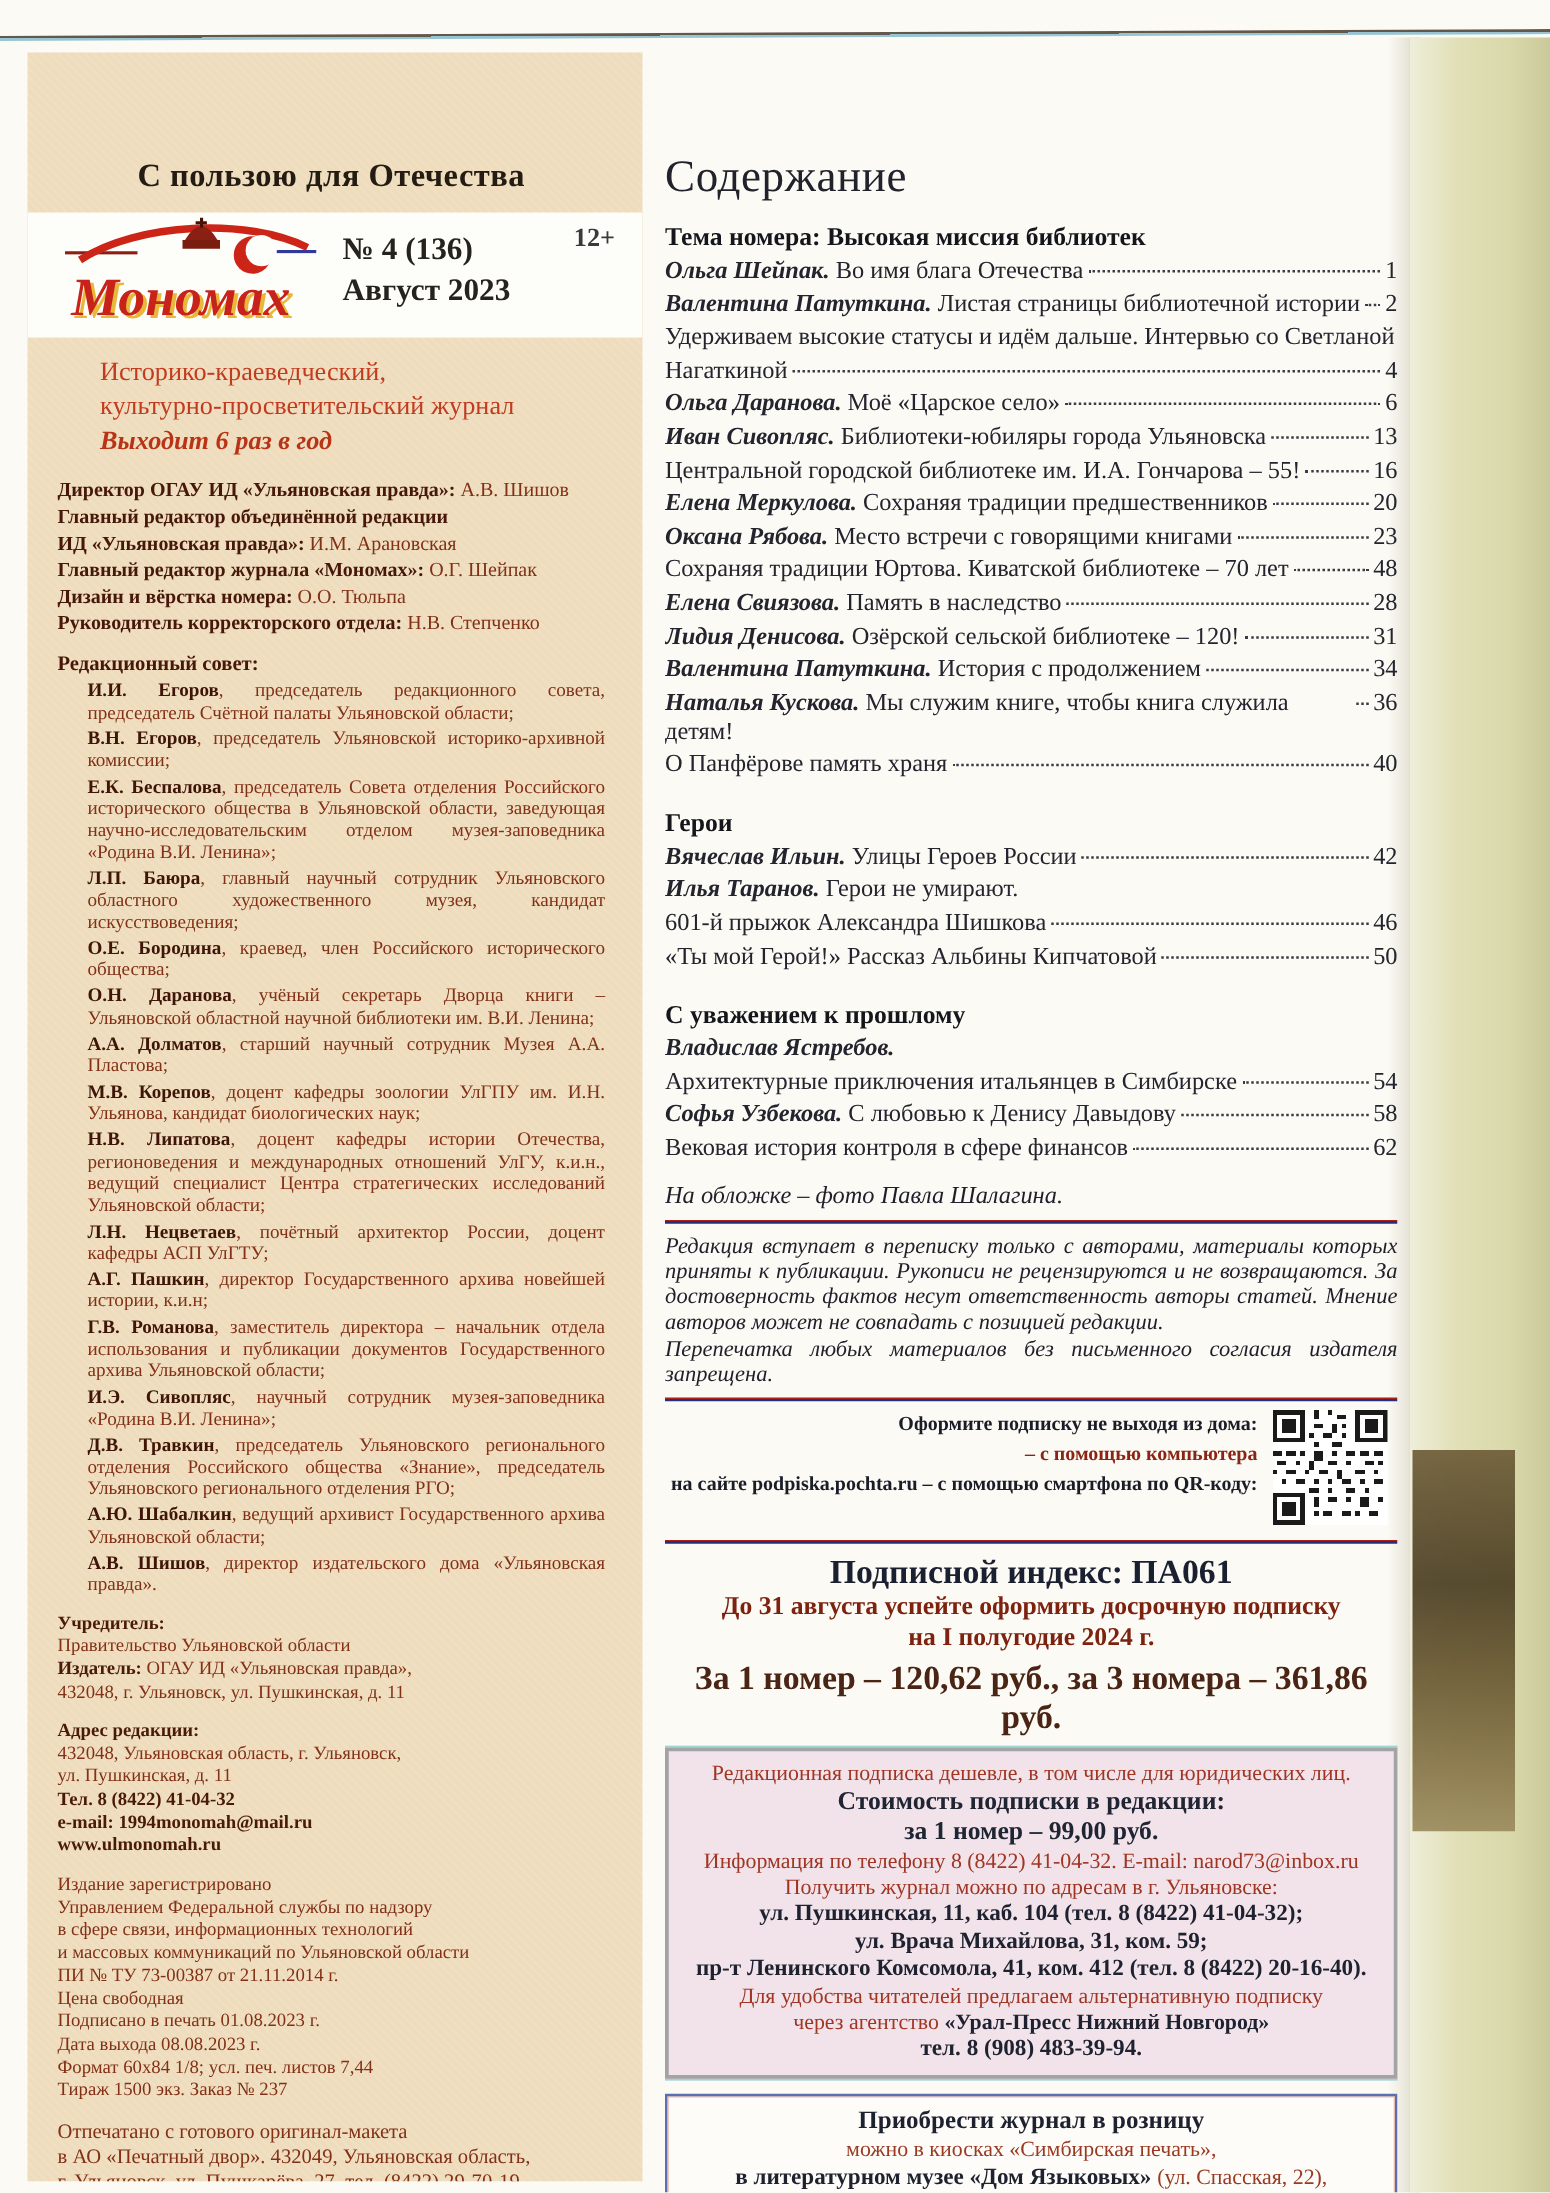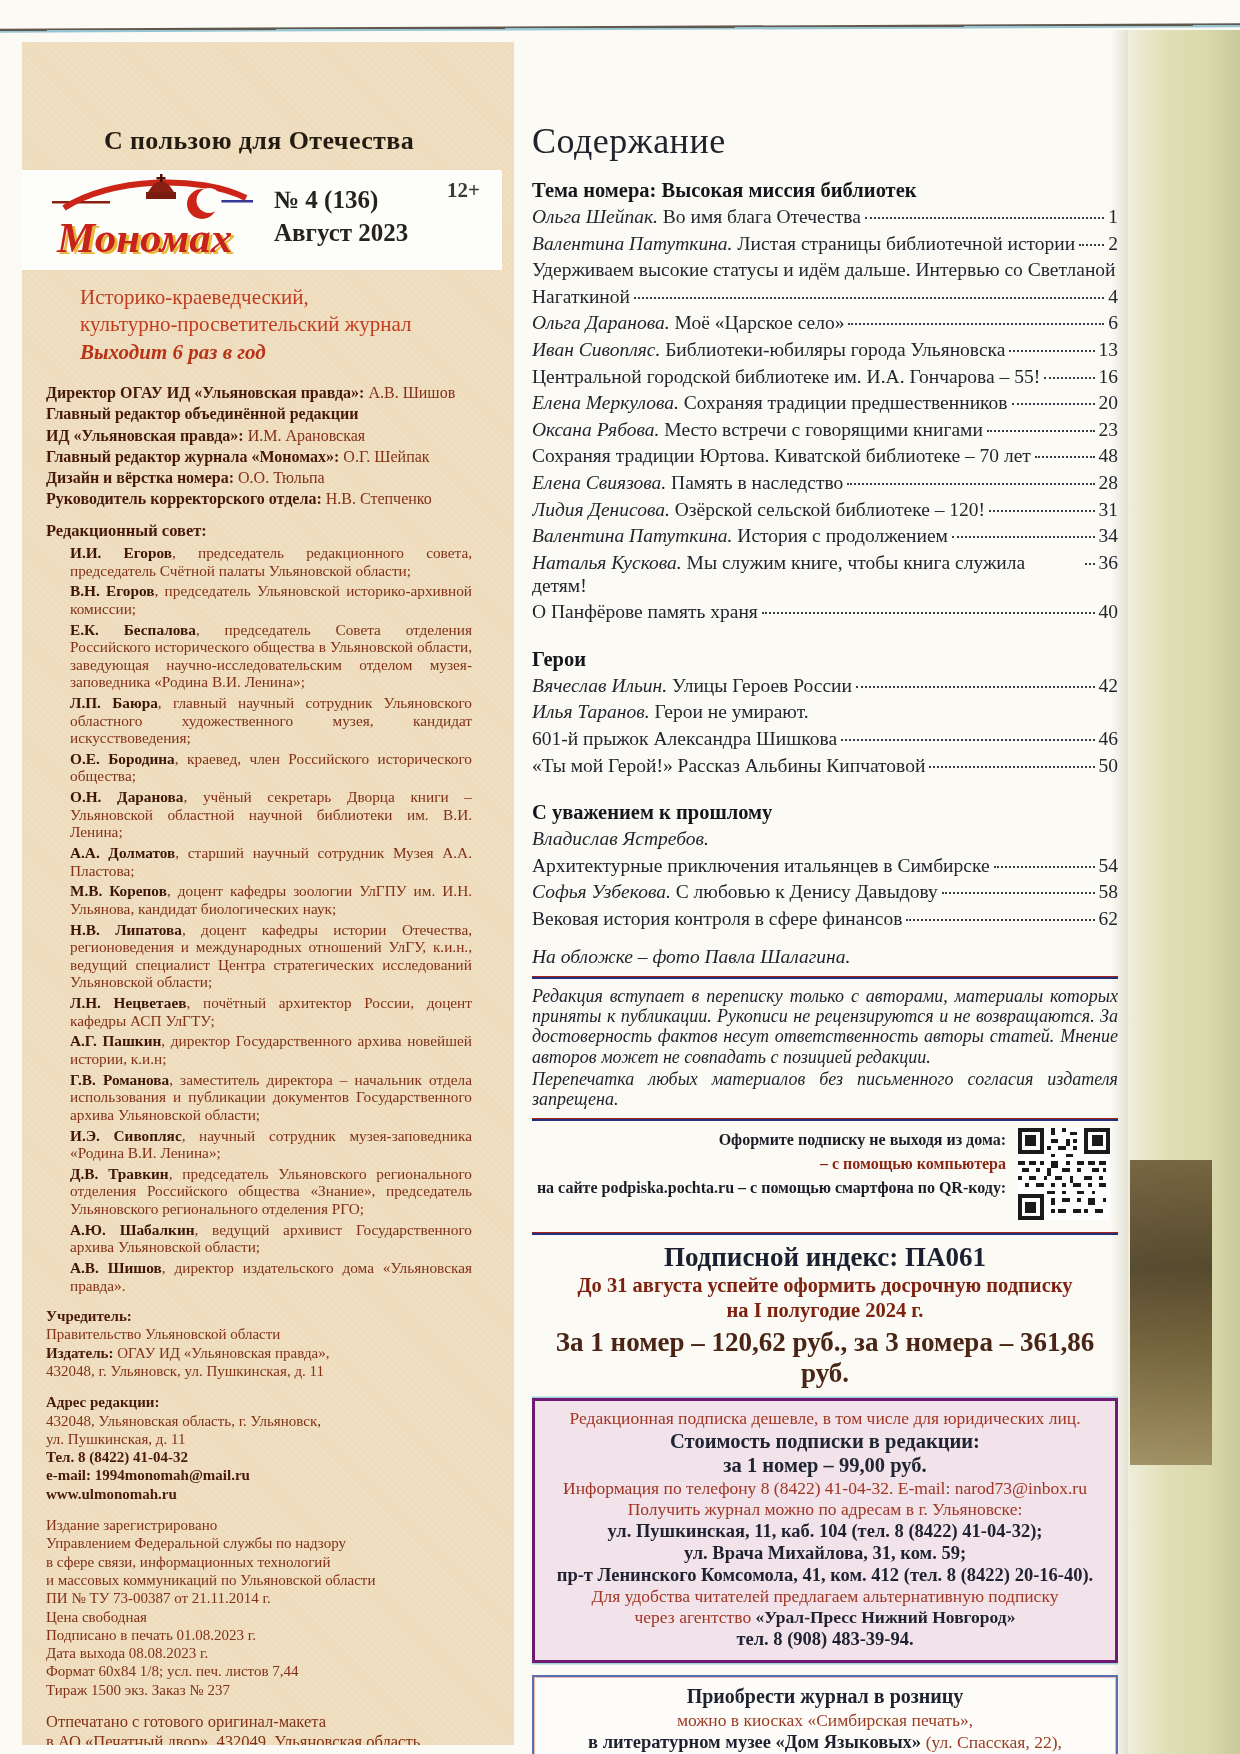--- a/index.html
+++ b/index.html
@@ -16,21 +16,21 @@
     background:linear-gradient(90deg,#efeeda 0,#e0dfb6 35%,#d9d9ac 70%,#c9c99c 100%);}
   .edge-curve{position:absolute;top:30px;right:104px;width:26px;height:1724px;
     background:linear-gradient(90deg,rgba(255,255,255,0) 0,#e8e6da 60%,#cfccb8 100%);}
   .edge-art{position:absolute;right:28px;top:1160px;width:82px;height:305px;
     background:linear-gradient(180deg,#6e5d38 0,#4c3f24 35%,#6b5a33 60%,#8a784c 85%,#9c8c5e 100%);
     filter:blur(.6px);opacity:.92;}
   
   .left-col{position:absolute;left:22px;top:42px;width:492px;height:1703px;
     background:#eedcbc;
     background-image:repeating-linear-gradient(45deg,rgba(255,255,255,.10) 0 2px,rgba(0,0,0,0) 2px 5px);
-    padding:0 42px 0 24px;box-sizing:border-box;overflow:hidden;}
+    padding:0 30px 0 24px;box-sizing:border-box;overflow:hidden;}
   .slogan{margin-top:84px;text-align:center;font-weight:700;font-size:26px;
     color:#241c12;letter-spacing:.4px;}
   .logo-band{position:relative;margin:14px -30px 0 -24px;height:100px;background:#fdfdfa;}
   .logo-wrap{position:absolute;left:28px;top:4px;width:205px;height:94px;}
   .issue{position:absolute;left:252px;top:14px;font-weight:700;font-size:25px;
     line-height:1.3;color:#26231c;}
   .age-badge{position:absolute;right:22px;top:8px;font-size:21px;color:#3a3a3a;font-weight:700;}
   .subtitle{margin-top:14px;padding-left:34px;font-size:21px;line-height:1.27;color:#c33b1f;}
   .subtitle .freq{font-weight:700;font-style:italic;margin-top:2px;color:#b93317;}
   .staff{margin-top:16px;font-size:16px;line-height:1.33;color:#823016;}
@@ -42,36 +42,36 @@
   .info-block b{color:#4a1a08;}
   .info-block.print-block{font-size:16.5px;}
   
   .right-col{position:absolute;left:532px;top:0;width:586px;height:1754px;overflow:hidden;
     color:#23242e;}
   .toc-title{margin:120px 0 0;font-size:36px;font-weight:400;color:#20222c;letter-spacing:.5px;}
   .toc-sec-head{margin-top:17px;font-size:20.5px;font-weight:700;color:#15161c;}
   .toc-sec-head.gap{margin-top:24px;}
   .toc-rows{margin-top:4px;}
   .trow{display:flex;align-items:baseline;font-size:19.5px;line-height:1.16;margin-top:4px;}
-  .trow .tt i{font-style:italic;}
+  .trow .tt i{font-style:italic;font-weight:bold;}
   .trow .dots{flex:1 1 10px;border-bottom:2.5px dotted #3c3c46;margin:0 4px;transform:translateY(-4px);min-width:8px;}
   .trow .pg{flex:0 0 auto;}
   .cover-note{margin-top:15px;font-style:italic;font-size:19.5px;color:#1e1f2a;}
   .rule{height:3px;border:none;margin:8px 0 7px;
     background:linear-gradient(180deg,#a82218 0 1px,#23307d 1px 100%);}
   .disclaimer{font-style:italic;font-size:18px;line-height:1.13;text-align:justify;color:#1e1f2a;margin:0;}
   .disclaimer + .disclaimer{margin-top:2px;}
   .subscribe-home{position:relative;padding-right:112px;min-height:96px;}
   .sh-line{font-weight:700;font-size:16px;line-height:1.5;color:#1a1c28;text-align:right;}
   .sh-line.red{color:#8c2413;}
   .sh-qr{position:absolute;right:8px;top:0;width:92px;height:92px;}
   .idx-title{text-align:center;font-weight:700;font-size:27px;color:#1b2030;margin-top:4px;}
   .idx-line{text-align:center;font-weight:700;font-size:20.5px;line-height:1.22;color:#7e2210;}
   .idx-price{text-align:center;font-weight:700;font-size:27px;color:#4a2414;margin-top:4px;}
-  .pink-box{margin-top:9px;border:3px solid #701a75;box-shadow:0 0 0 1.5px #9fd4d4;
+  .pink-box{margin-top:9px;border:3px solid #a3a3a3;box-shadow:0 0 0 1.5px #9fd4d4;
     background:#f1e3e9;padding:7px 12px 9px;text-align:center;}
   .pk-line{font-size:17.5px;line-height:1.2;color:#a03524;}
   .pk-big{font-weight:700;font-size:20.5px;color:#202533;}
   .pk-bold{font-weight:700;font-size:18.5px;color:#1e2230;}
   .pk-dark{font-weight:700;color:#1e2230;}
   .retail-box{margin-top:12px;border:2.5px solid #5a6fb0;box-shadow:inset 0 0 0 1px rgba(200,60,40,.35);
     background:#fdfcf8;padding:7px 10px 9px;text-align:center;}
   .rt-title{font-weight:700;font-size:20px;color:#1e2230;line-height:1.25;}
   .rt-line{font-size:17.5px;line-height:1.24;color:#9a3a22;}
   .rt-line b{color:#1e2230;font-size:18.5px;}

